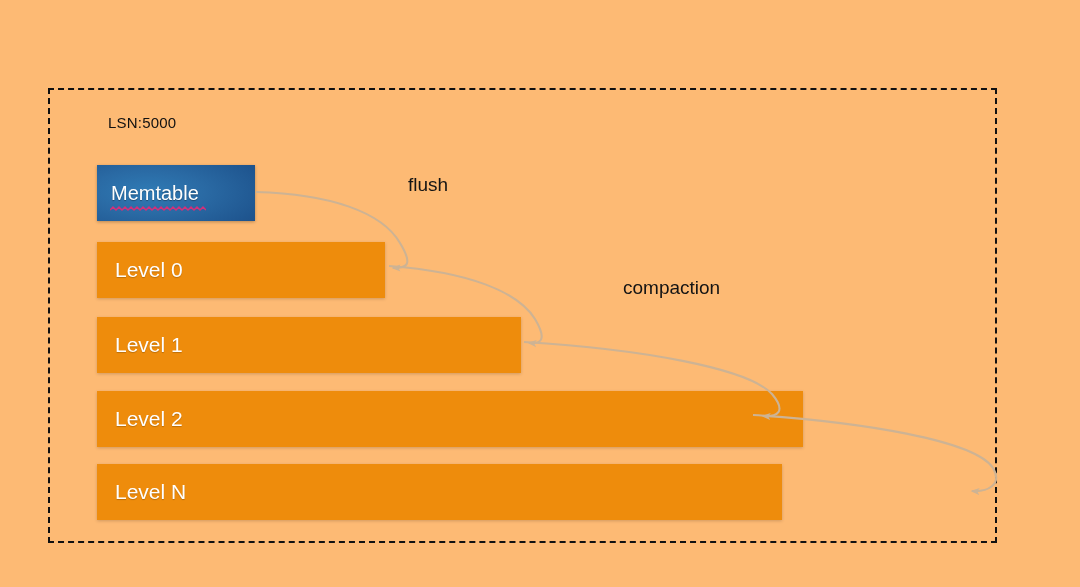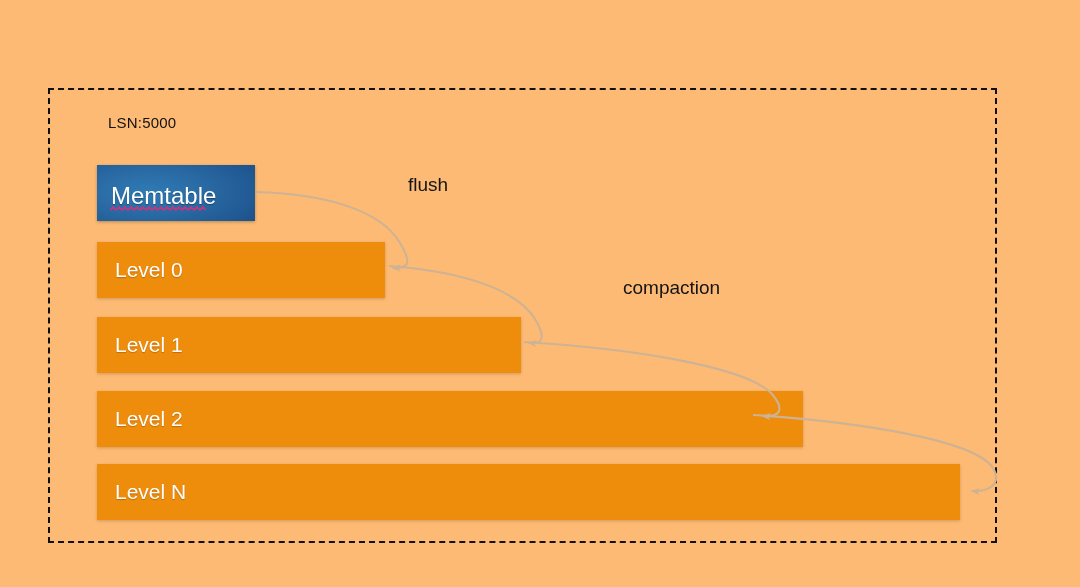--- a/index.html
+++ b/index.html
@@ -54,21 +54,21 @@
     width: 158px;
     height: 56px;
     background: radial-gradient(ellipse 120% 130% at 32% 48%, #2f7bb5 0%, #2a6aa4 30%, #1f5690 62%, #1b3f72 100%);
     box-shadow: 0 1px 3px rgba(0,0,0,0.28);
     box-sizing: border-box;
   }
   #memtable-label {
     position: absolute;
     left: 14px;
     top: 17px;
-    font-size: 24px;
+    font-size: 20px;
     color: #ffffff;
     text-shadow: 0 1px 1px rgba(0,0,0,0.35);
     white-space: nowrap;
   }
   
   #memtable-squiggle {
     position: absolute;
     left: 13px;
     top: 41px;
     width: 96px;
@@ -134,21 +134,21 @@
   </div>
 
   <div class="level-bar" style="top:317px; height:56px; width:424px;">
     <span class="level-label">Level 1</span>
   </div>
 
   <div class="level-bar" style="top:391px; height:56px; width:706px;">
     <span class="level-label">Level 2</span>
   </div>
 
-  <div class="level-bar" style="top:464px; height:56px; width:863px;">
+  <div class="level-bar" style="top:464px; height:56px; width:685px;">
     <span class="level-label">Level N</span>
   </div>
 
   <svg id="arrows-svg" viewBox="0 0 1080 587">
     <defs>
       <marker id="arrowhead" markerWidth="9" markerHeight="8" refX="7.5" refY="4" orient="auto" markerUnits="userSpaceOnUse">
         <path d="M9,4 L0,0.4 L2.2,4 L0,7.6 Z" fill="#cdb394"></path>
       </marker>
     </defs>
 

